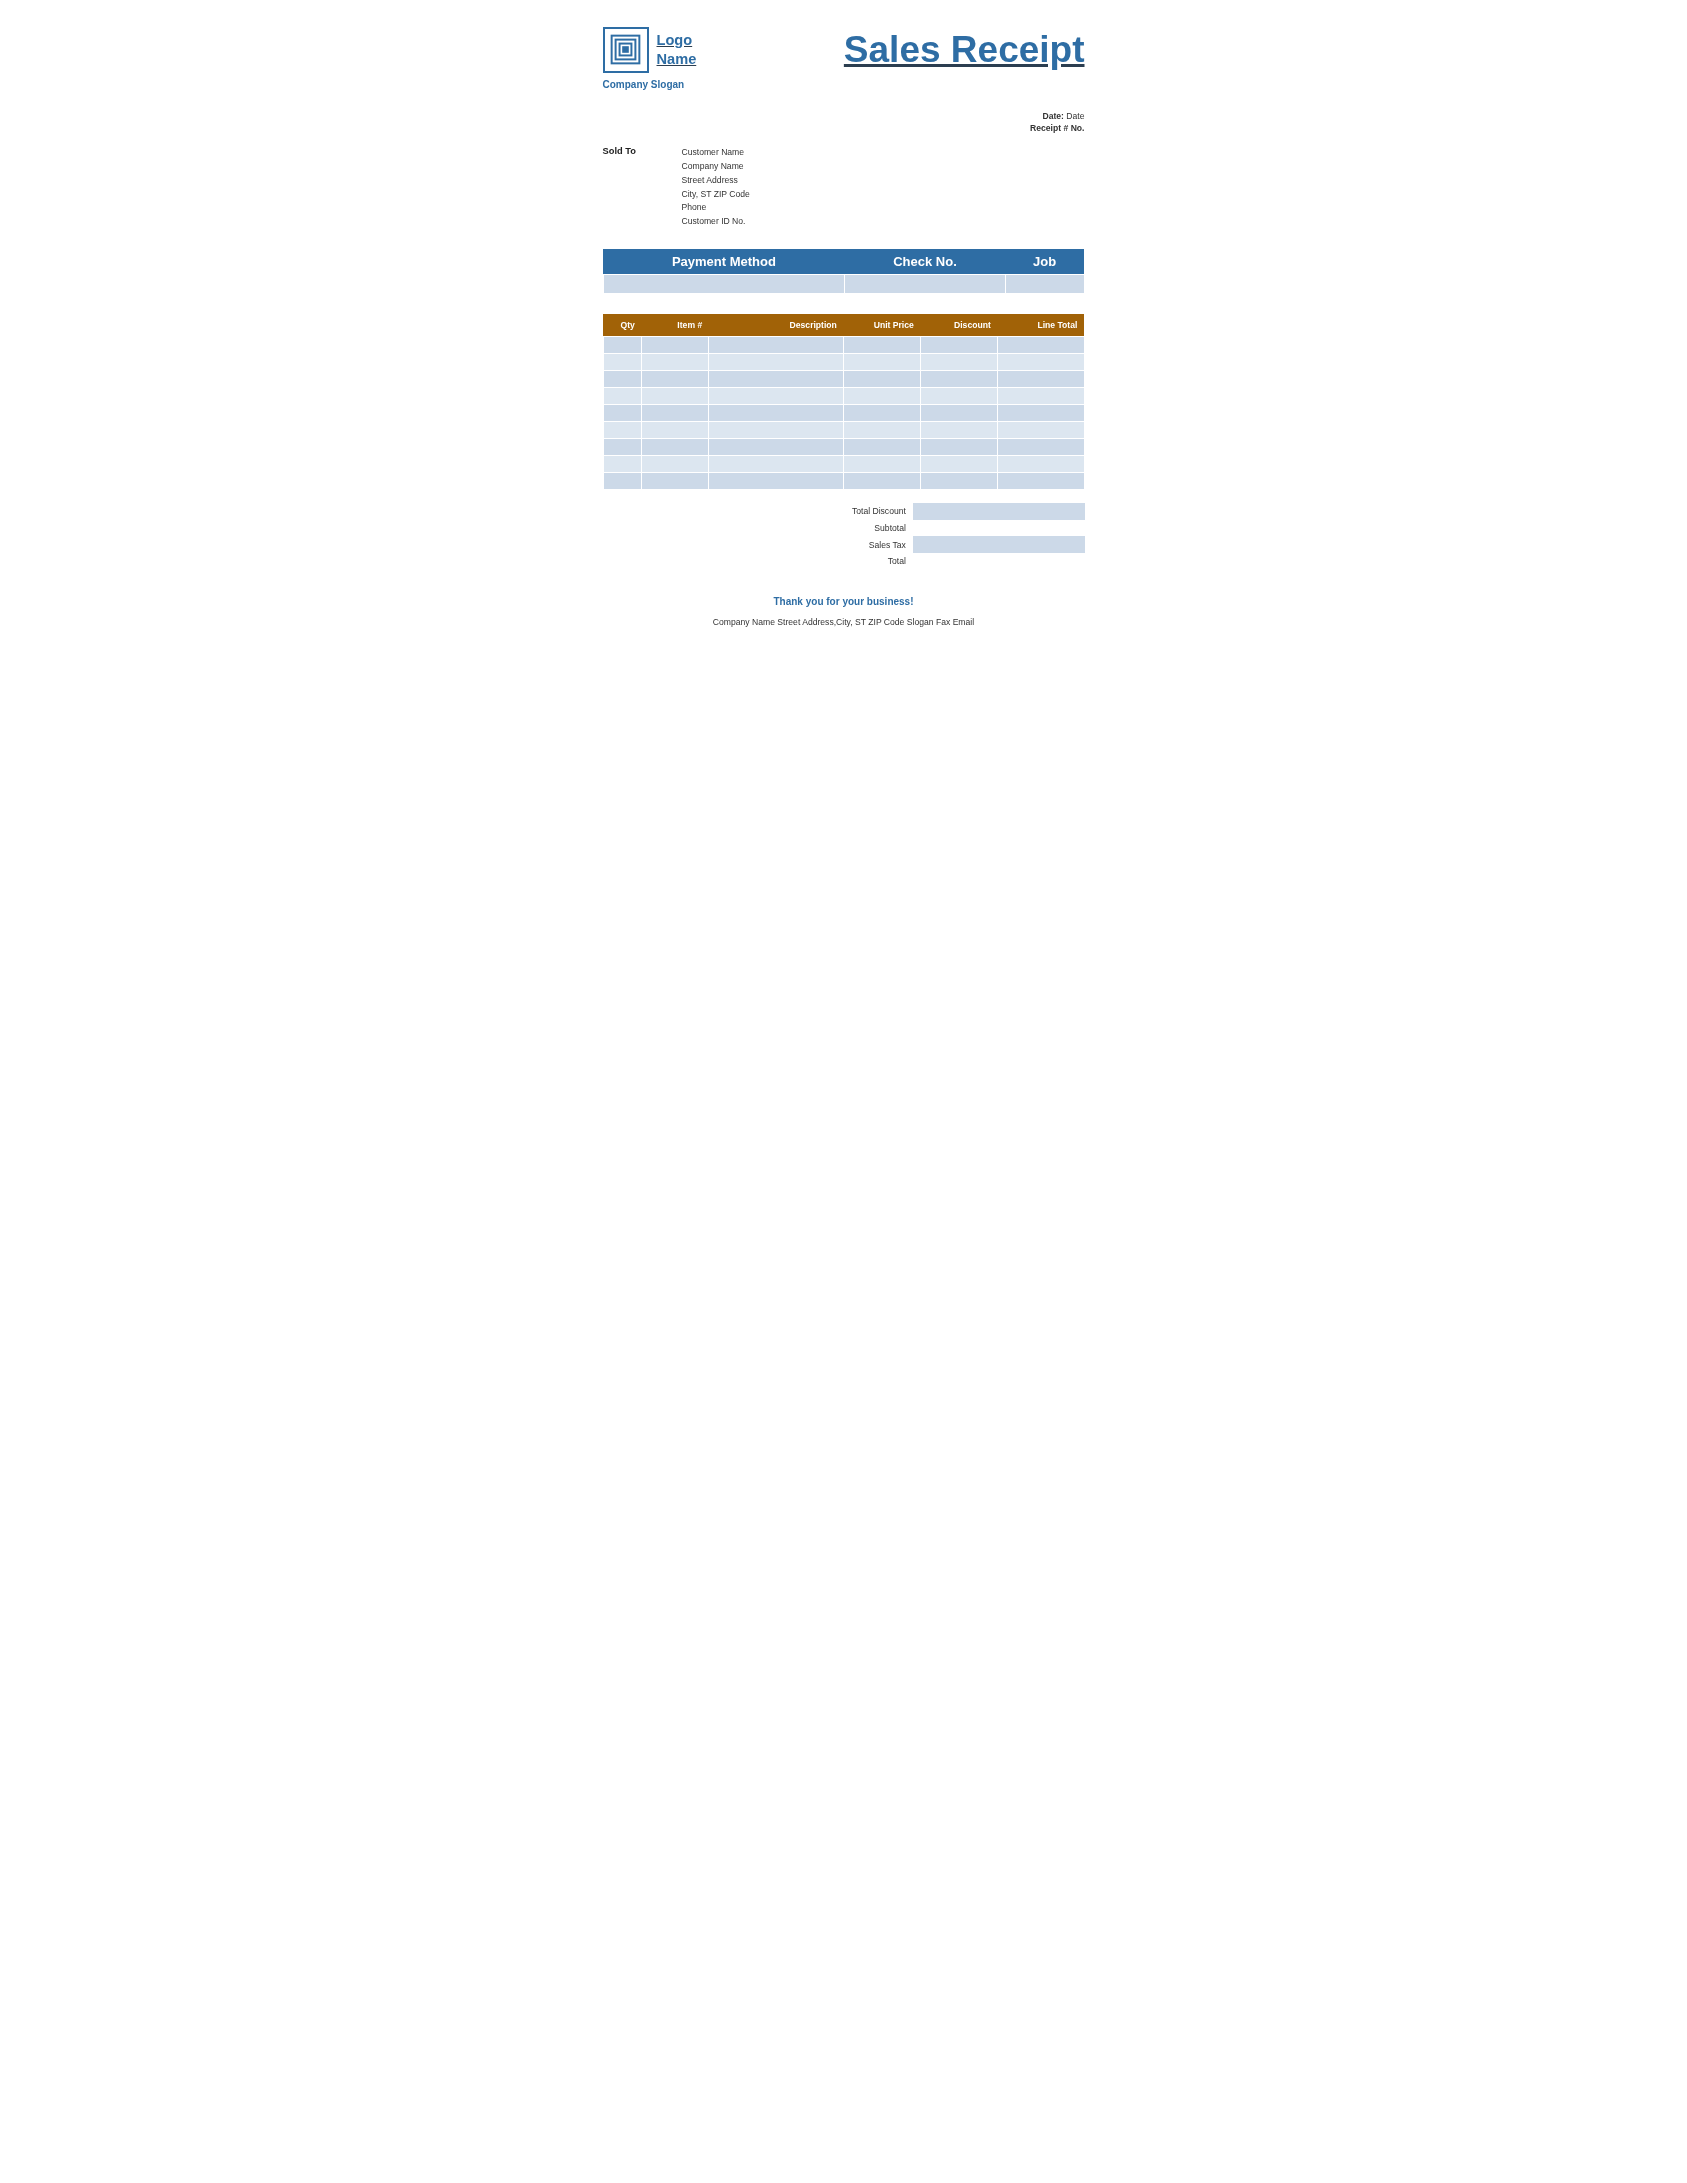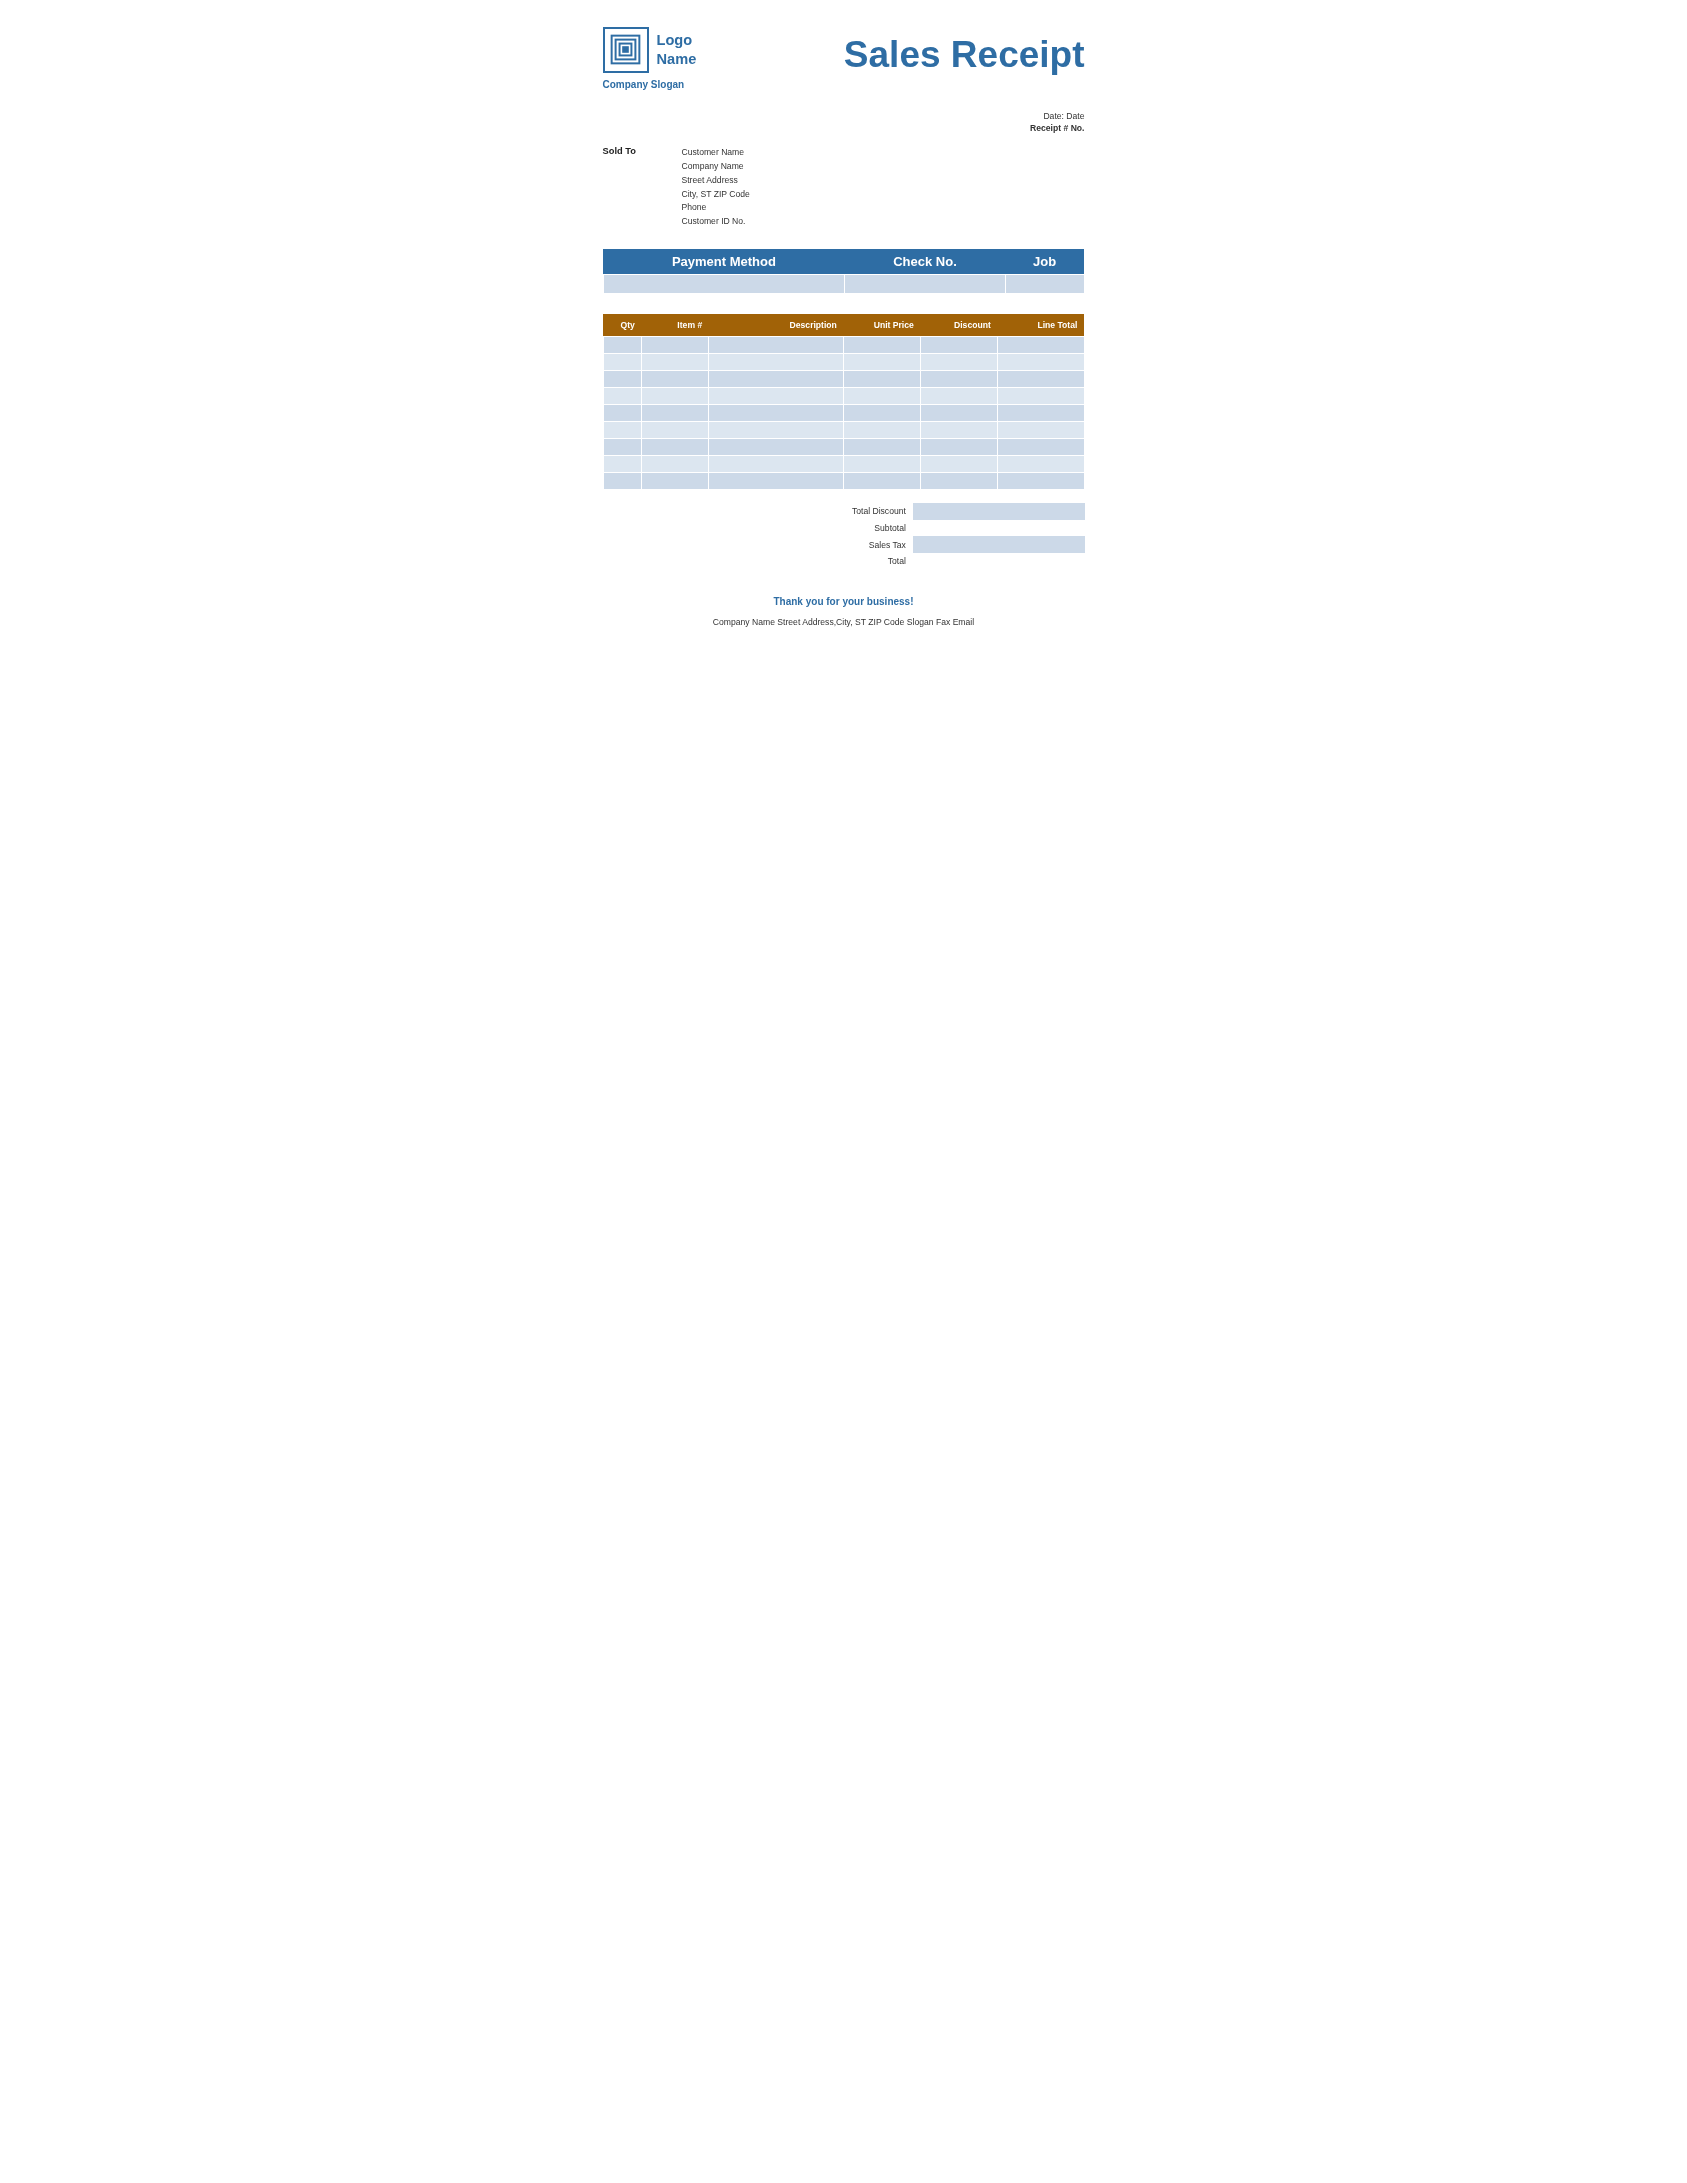--- a/index.html
+++ b/index.html
@@ -9,22 +9,23 @@
       width: 562px;
       margin: 0 auto;
       padding: 26.5px 40px;
       color: #2c3e50;
     }
 
     
     .header {
       display: flex;
       justify-content: space-between;
-      align-items: flex-end;
+      align-items: center;
       margin-bottom: 6.6px;
+      text-decoration: underline;
     }
     .logo-area {
       display: flex;
       align-items: center;
       gap: 8px;
     }
     .logo-icon {
       width: 46px;
       height: 46px;
       border: 2.6px solid #2e6da4;
@@ -62,21 +63,21 @@
     }
 
     
     .date-receipt {
       text-align: right;
       font-size: 8.6px;
       margin-bottom: 13.2px;
       color: #333;
     }
     .date-receipt .label {
-      font-weight: normal;
+      font-weight: bold;
     }
     .date-receipt div {
       margin-bottom: 2px;
     }
 
     
     .sold-to-section {
       display: flex;
       margin-bottom: 20px;
     }

